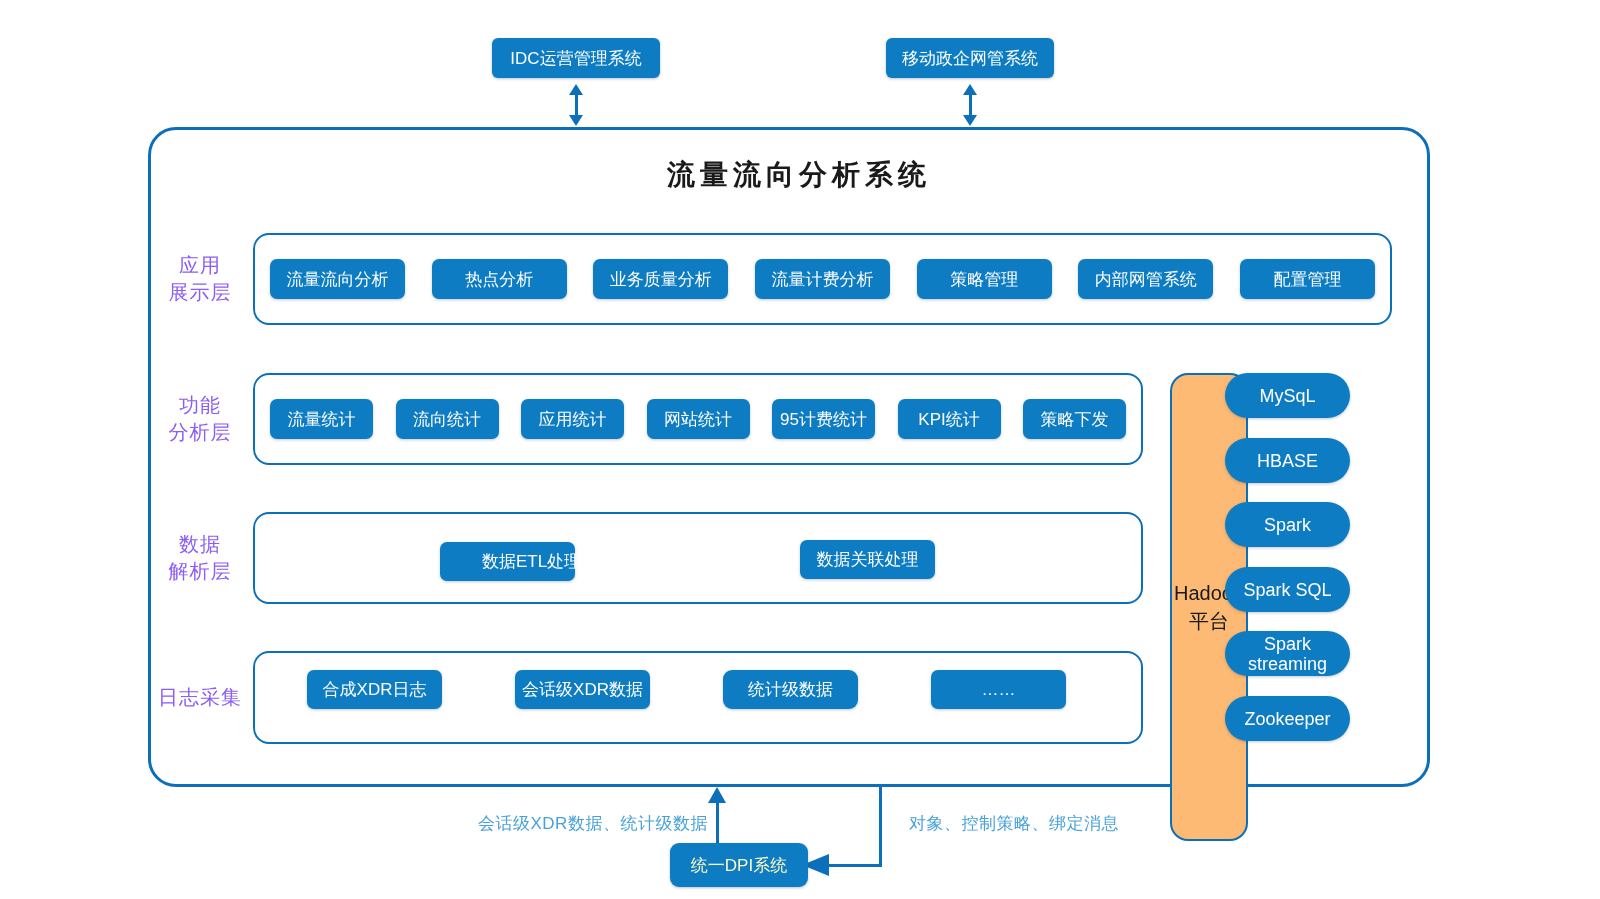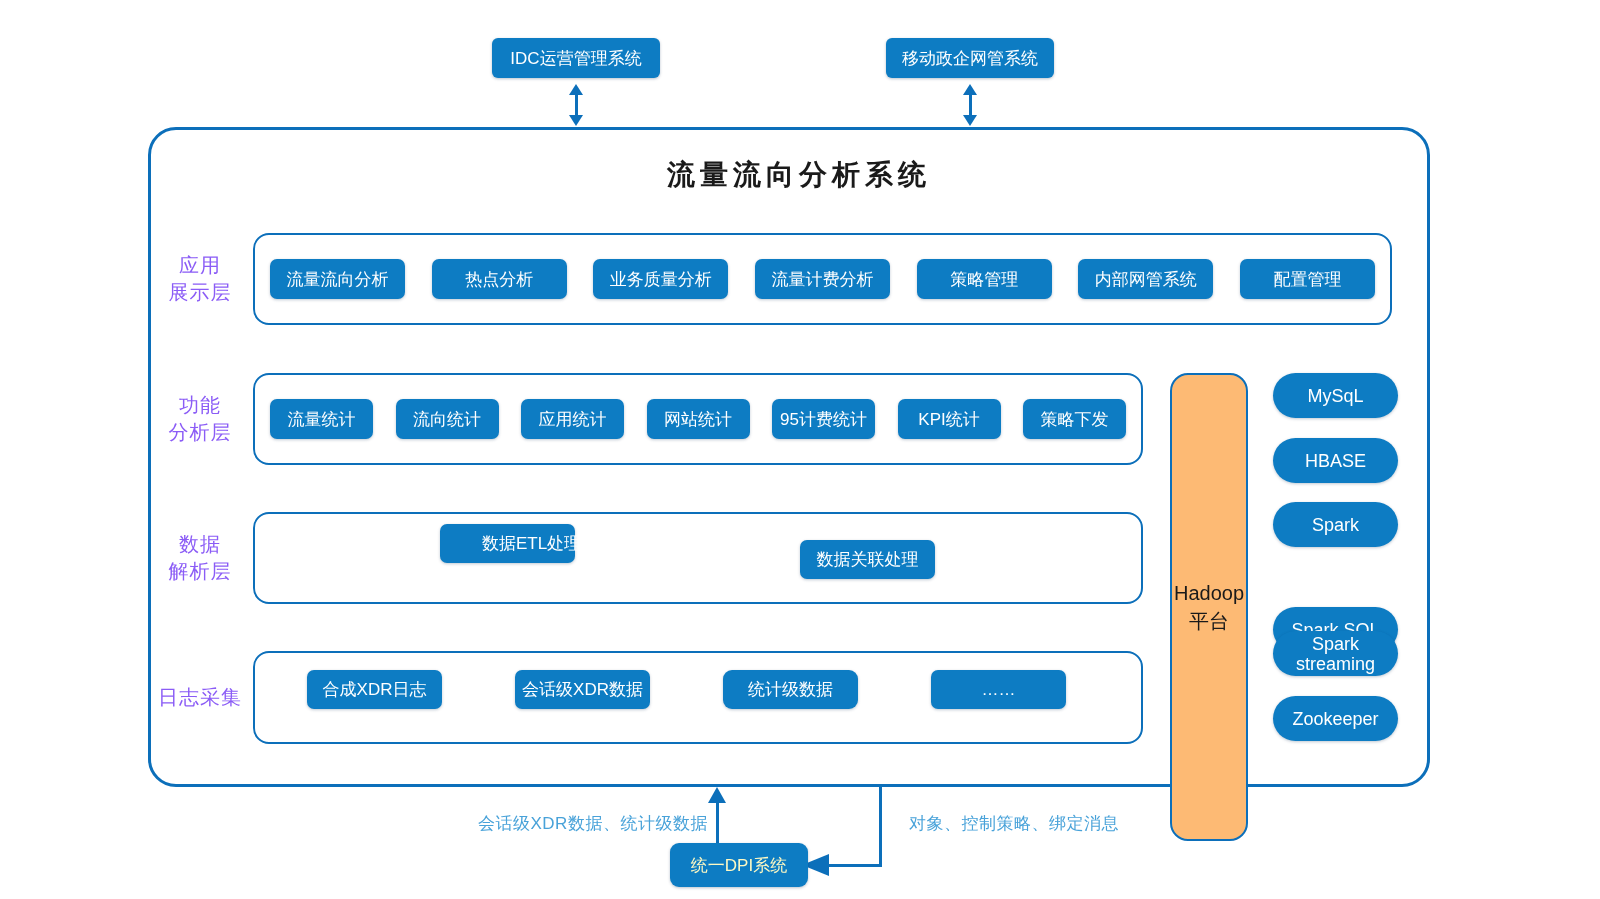--- a/index.html
+++ b/index.html
@@ -64,27 +64,27 @@
   .abs-btn{position:absolute;height:39px;}
   
   .hadoop-box{
     position:absolute;left:1170px;top:373px;width:78px;height:468px;
     border:2.5px solid var(--line);border-radius:18px;background:#fdba74;
     display:flex;flex-direction:column;align-items:center;justify-content:center;
     font-size:20px;color:#1a1a1a;line-height:28px;text-align:center;
   }
   
   .pill{
-    position:absolute;left:1273px;width:125px;height:45px;background:var(--fill);
+    position:absolute;left:1225px;width:125px;height:45px;background:var(--fill);
     border-radius:23px;color:#fff;font-size:18px;display:flex;align-items:center;
     justify-content:center;text-align:center;line-height:20px;padding:0 8px;
     box-shadow:0 1px 3px rgba(0,40,80,.25);
   }
   #pill1{top:373px;} #pill2{top:438px;} #pill3{top:502px;}
-  #pill4{top:567px;margin-top:40px;} #pill5{top:631px;} #pill6{top:696px;text-align:right;}
+  #pill4{top:567px;} #pill5{top:631px;} #pill6{top:696px;text-align:right;}
   
   .dpi-box{
     position:absolute;left:670px;top:843px;width:138px;height:44px;
     background:var(--fill);border-radius:9px;color:#fef9c3;font-size:17px;
     display:flex;align-items:center;justify-content:center;
     box-shadow:0 1px 3px rgba(0,40,80,.28);
   }
   .up-shaft{position:absolute;left:716px;top:800px;width:3px;height:43px;background:var(--line);}
   .up-head{position:absolute;left:708px;top:787px;width:0;height:0;
     border-left:9px solid transparent;border-right:9px solid transparent;border-bottom:16px solid var(--line);}
@@ -152,21 +152,21 @@
       <div class="btn w103">流向统计</div>
       <div class="btn w103">应用统计</div>
       <div class="btn w103">网站统计</div>
       <div class="btn w103">95计费统计</div>
       <div class="btn w103">KPI统计</div>
       <div class="btn w103">策略下发</div>
     </div>
   </div>
 
   <div class="inner-box" id="box3">
-    <div class="btn abs-btn w135" style="left:185px;top:10px;padding-left:48px;">数据ETL处理</div>
+    <div class="btn abs-btn w135" style="left:185px;top:28px;padding-left:48px;">数据ETL处理</div>
     <div class="btn abs-btn w135" style="left:545px;top:26px;">数据关联处理</div>
   </div>
 
   <div class="inner-box" id="box4">
     <div class="btn abs-btn w135" style="left:52px;top:17px;">合成XDR日志</div>
     <div class="btn abs-btn w135" style="left:260px;top:17px;">会话级XDR数据</div>
     <div class="btn abs-btn w135" style="left:468px;top:17px;border-radius:9px;">统计级数据</div>
     <div class="btn abs-btn w135" style="left:676px;top:17px;">……</div>
   </div>
 

